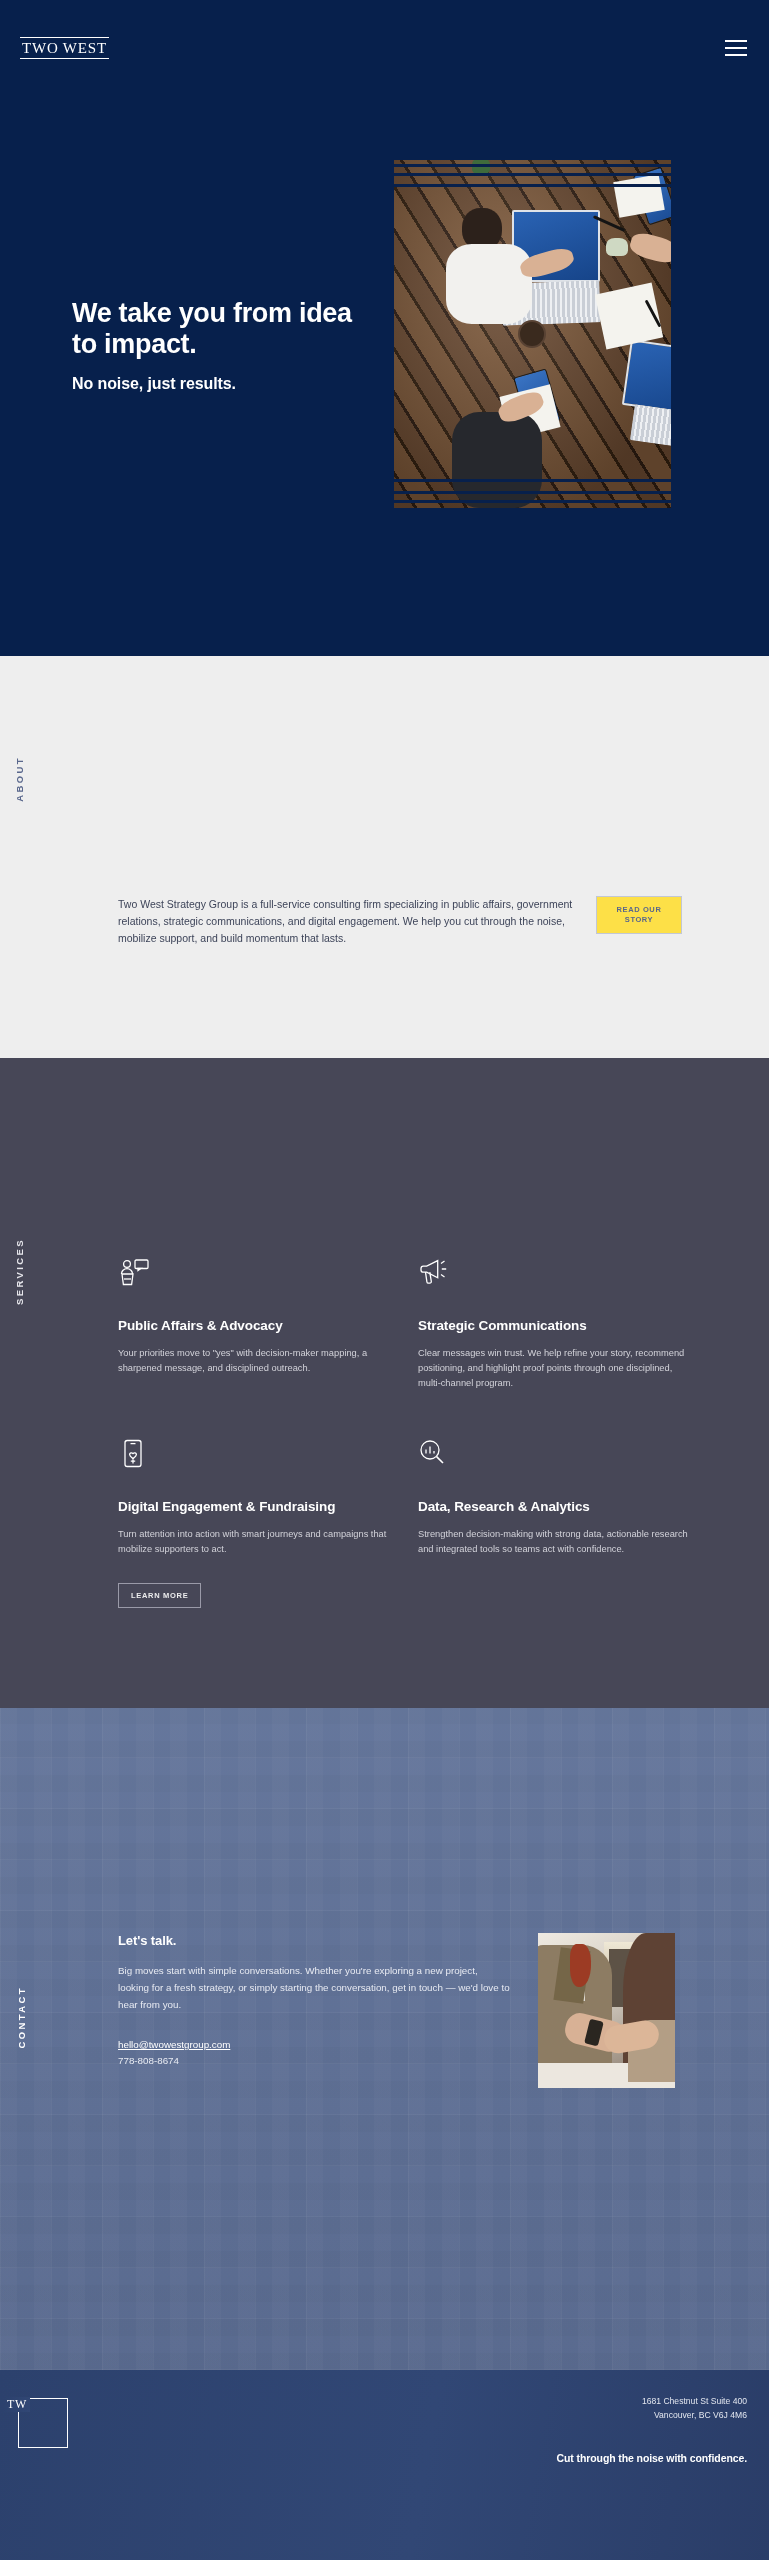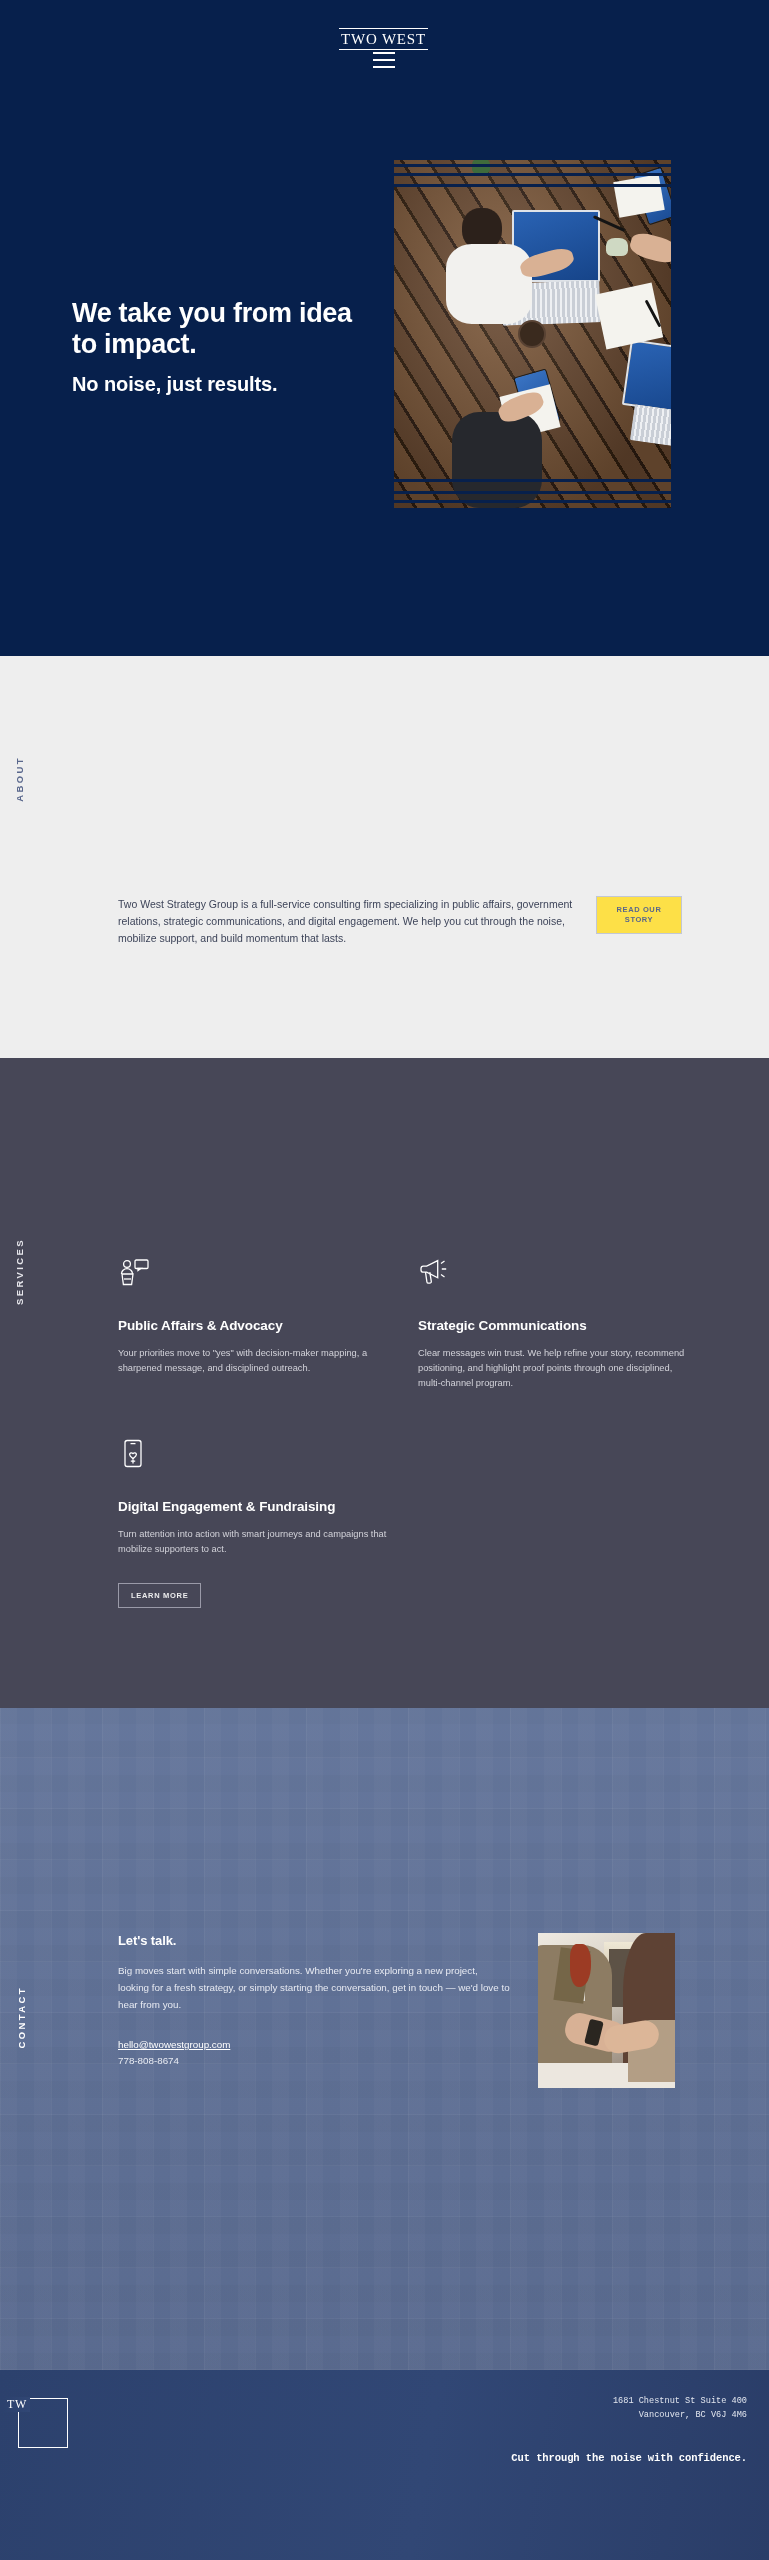--- a/index.html
+++ b/index.html
@@ -18,21 +18,20 @@
     background: #07204c;
   }
   .nav {
     position: absolute;
     top: 28px; left: 0; right: 0;
     height: 40px;
     display: flex;
     align-items: center;
     justify-content: space-between;
     padding: 0 22px 0 20px;
-    flex-direction: column;
   }
   .logo-wrap {
     display: inline-block;
     border-top: 1.6px solid #ffffff;
     border-bottom: 1.6px solid #ffffff;
     padding: 2px 2px 1px 2px;
   }
   .logo-text {
     color: #ffffff;
     font-family: "Liberation Serif", serif;
@@ -57,21 +56,21 @@
   }
   .hero-title {
     color: #ffffff;
     font-size: 27px;
     line-height: 31px;
     font-weight: 700;
     letter-spacing: -0.3px;
   }
   .hero-sub {
     color: #ffffff;
-    font-size: 20px;
+    font-size: 16px;
     line-height: 20px;
     font-weight: 700;
     margin-top: 14px;
     letter-spacing: -0.1px;
   }
 
   
   .hero-photo {
     position: absolute;
     left: 394px;
@@ -299,21 +298,20 @@
     font-family: "Liberation Serif", serif;
     font-size: 12px;
     letter-spacing: 0.6px;
     background: linear-gradient(100deg,#2c416d,#314775);
     padding: 0 3px;
   }
   .foot-right {
     position: absolute;
     right: 22px; top: 24px;
     text-align: right;
-    font-family: Liberation Mono, monospace;
   }
   .foot-addr { color: #e2e6ef; font-size: 8.6px; line-height: 14px; }
   .foot-tag { color: #ffffff; font-size: 10.5px; font-weight: 700; margin-top: 30px; letter-spacing: -0.1px; }
   .copybar {
     height: 27px;
     background: #0b1f45;
     display: flex;
     align-items: center;
     justify-content: flex-end;
     padding-right: 22px;
@@ -430,20 +428,31 @@
             <path d="M12.5 4.6h5"></path>
             <path d="M15 14.6c-1.2-1.4-3.4-.9-3.4 1 0 1.6 2.2 3.1 3.4 4 1.2-.9 3.4-2.4 3.4-4 0-1.9-2.2-2.4-3.4-1z"></path>
             <path d="M15 20.2v4.2M12.8 22.1h4.4"></path>
           </svg>
         </div>
         <h3 class="svc-title">Digital Engagement &amp; Fundraising</h3>
         <p class="svc-body">Turn attention into action with smart journeys and campaigns that mobilize supporters to act.</p>
         <button class="btn-ghost">LEARN MORE</button>
       </div>
 
+      <div class="svc-card">
+        <div class="svc-icon">
+          <svg width="34" height="30" viewBox="0 0 34 30" fill="none" stroke="#ffffff" stroke-width="1.3">
+            <circle cx="12" cy="11" r="9"></circle>
+            <path d="M18.6 17.6l6.4 6.4" stroke-width="1.6"></path>
+            <path d="M8 14.5v-4M12 14.5v-7M16 14.5v-2.5"></path>
+          </svg>
+        </div>
+        <h3 class="svc-title">Data, Research &amp; Analytics</h3>
+        <p class="svc-body">Strengthen decision-making with strong data, actionable research and integrated tools so teams act with confidence.</p>
+      </div>
 
     </div>
   </section>
 
   <section class="contact">
     <div class="side-label" style="top:278px;">CONTACT</div>
 
     <div class="contact-inner">
       <div class="contact-col">
         <h2 class="contact-h">Let's talk.</h2>

